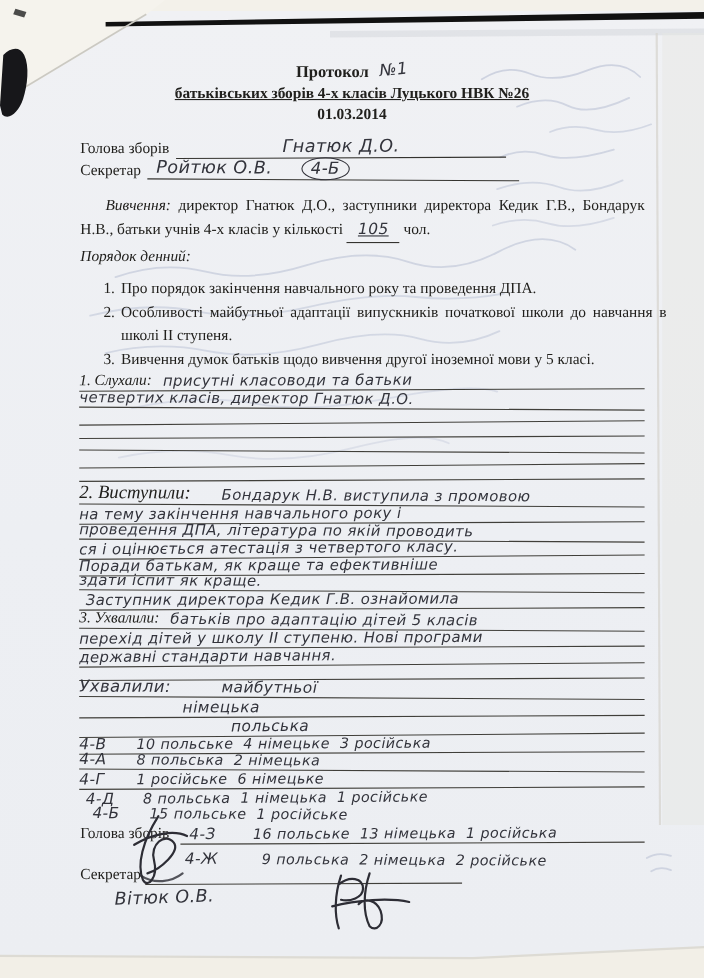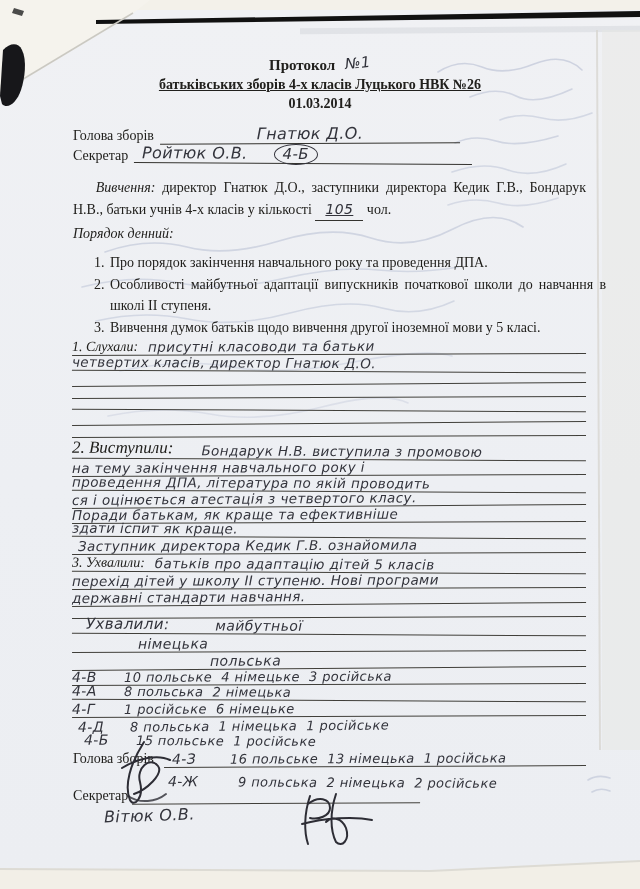--- a/index.html
+++ b/index.html
@@ -164,25 +164,25 @@
       <span class="hw" style="font-size:13.5px;">перехід дітей у школу ІІ ступеню. Нові програми</span>
     </div>
   <div class="row rule tilt3" style="height:16px;">
       <span class="hw" style="font-size:13.5px;">державні стандарти навчання.</span>
     </div>
   <div class="rule tilt1" style="height:12px;"></div>
 </div>
 
 <div class="abs" style="left:72px;top:618px;width:514px;">
   <div class="row rule tilt2" style="height:17px;">
-    <span class="hw" style="font-size:15px;margin-left:14px;">Ухвалили:</span>
+    <span class="hw" style="font-size:15px;">Ухвалили:</span>
     <span class="hw" style="font-size:14px;margin-left:46px;">майбутньої</span>
   </div>
   <div class="row rule tilt1" style="height:16.5px;">
-      <span class="hw" style="font-size:14px;margin-left:66px;">німецька</span>
+      <span class="hw" style="font-size:14px;margin-left:94px;">німецька</span>
     </div>
   <div class="row rule tilt3" style="height:16.5px;">
       <span class="hw" style="font-size:14px;margin-left:138px;">польська</span>
     </div>
 </div>
 
 <div class="abs" style="left:72px;top:669px;width:514px;">
   <div class="row rule tilt1" style="height:16px;">
     <span class="hw" style="font-size:14px;width:52px;">4-В</span>
     <span class="hw" style="font-size:13px;white-space:pre;">10 польське  4 німецьке  3 російська</span>

